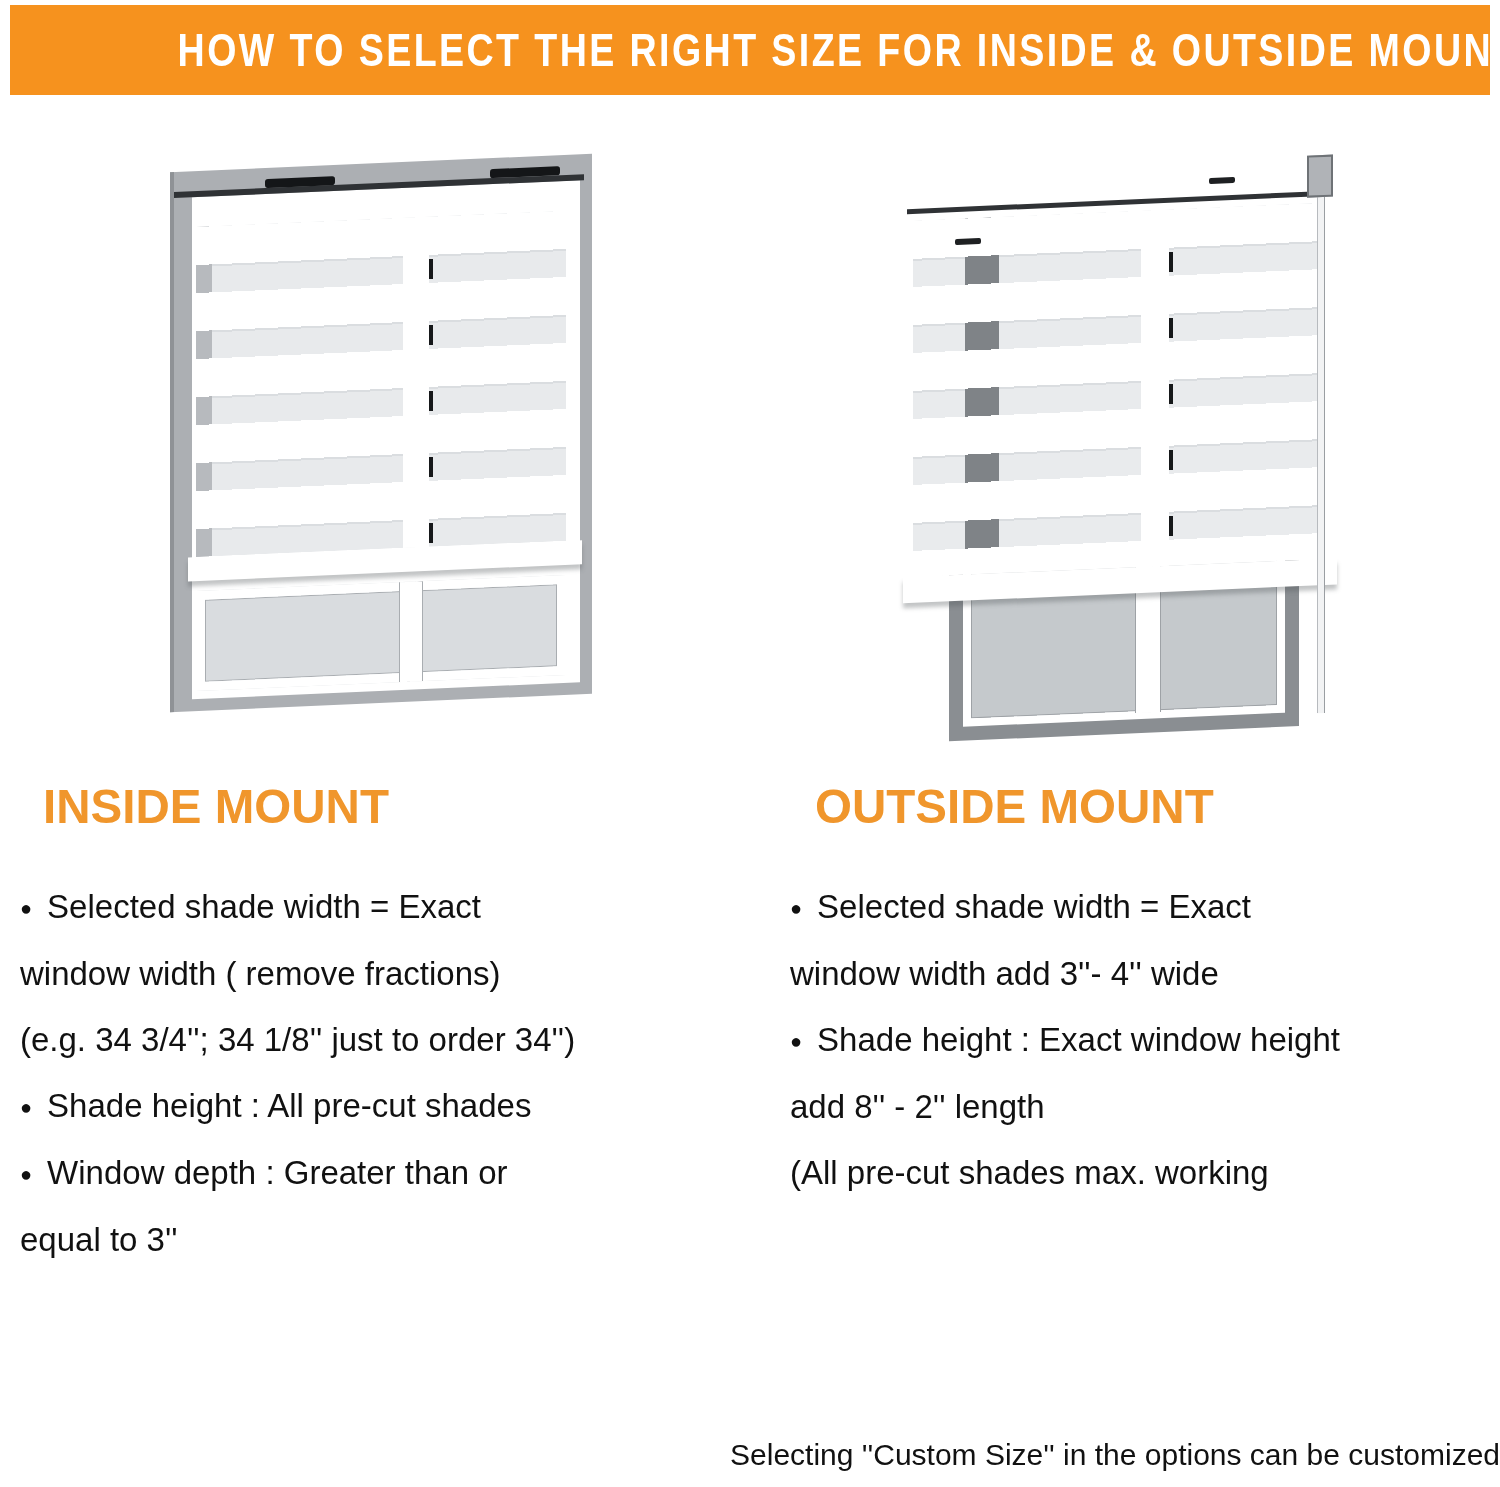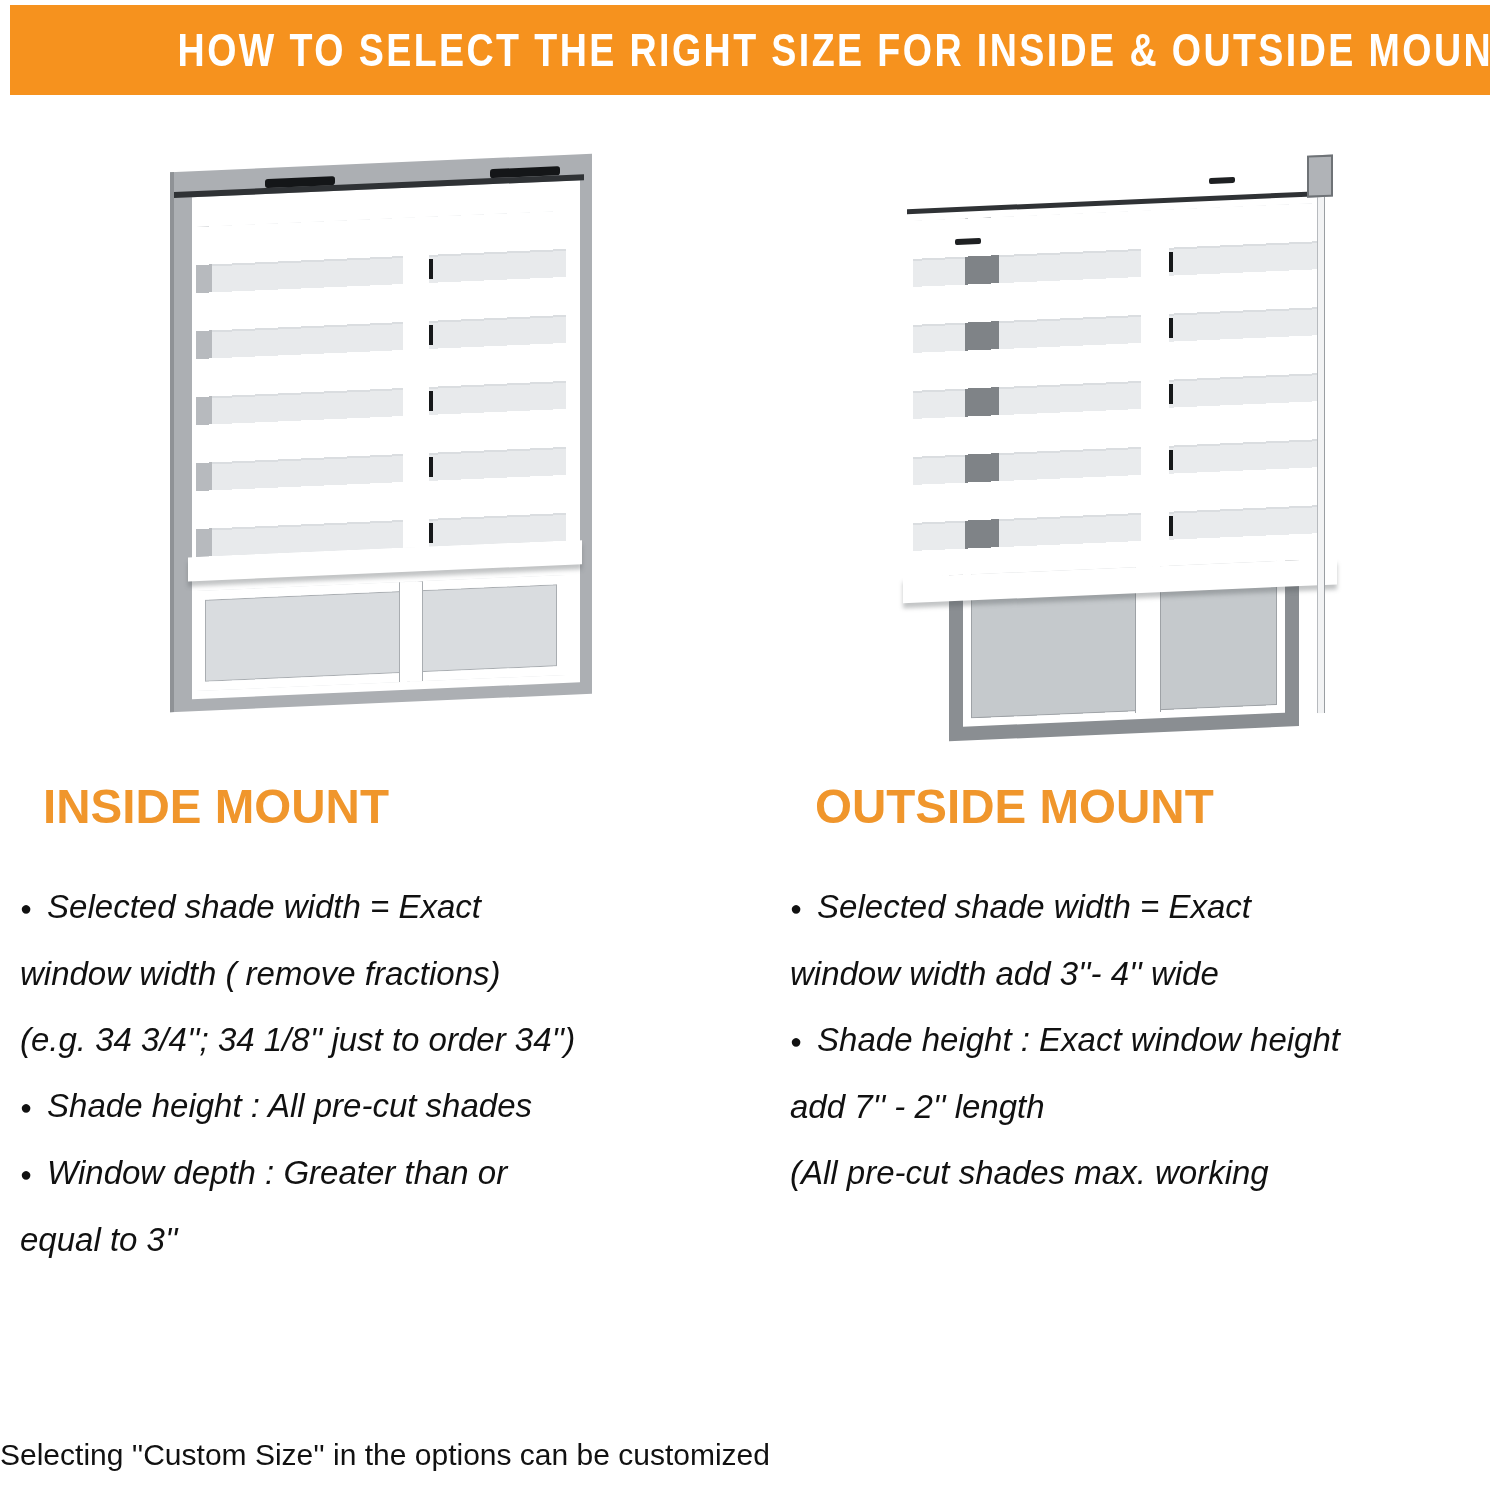--- a/index.html
+++ b/index.html
@@ -116,38 +116,38 @@
     font-size: 49px;
     line-height: 56px;
     font-weight: bold;
     color: var(--heading, #F0962C);
     display: inline-block;
     transform: scaleX(0.97);
     transform-origin: left center;
     white-space: nowrap;
   }
   .col-right h2 { margin-left: 25px; }
-  .lines { margin-top: 40px; font-style: italic; }
+  .lines { margin-top: 40px; }
   .line {
     font-size: 33px;
     line-height: 66px;
     color: var(--body-text, #111111);
     white-space: nowrap;
   }
   .bullet {
     font-size: 20px;
     margin-right: 15px;
     vertical-align: 3px;
   }
 
   
   .footer {
     position: absolute;
     left: 0; right: 0; top: 1438px;
-    text-align: left;
+    text-align: right;
     font-size: 30px;
     color: var(--body-text, #111111);
   }
 </style>
 </head>
 <body>
 
 <div class="page">
 
   <div class="banner">
@@ -201,20 +201,20 @@
         <div class="line">equal to 3''</div>
       </div>
   </div>
 
   <div class="col col-right">
     <h2>OUTSIDE MOUNT</h2>
     <div class="lines">
         <div class="line"><span class="bullet">●</span>Selected shade width = Exact</div>
         <div class="line">window width add 3''- 4'' wide</div>
         <div class="line"><span class="bullet">●</span>Shade height : Exact window height</div>
-        <div class="line">add 7'' - 2'' length</div>
+        <div class="line">add 8'' - 2'' length</div>
         <div class="line">(All pre-cut shades max. working</div>
       </div>
   </div>
 
   <div class="footer">Selecting ''Custom Size'' in the options can be customized</div>
 
 </div>
 
 </body></html>

